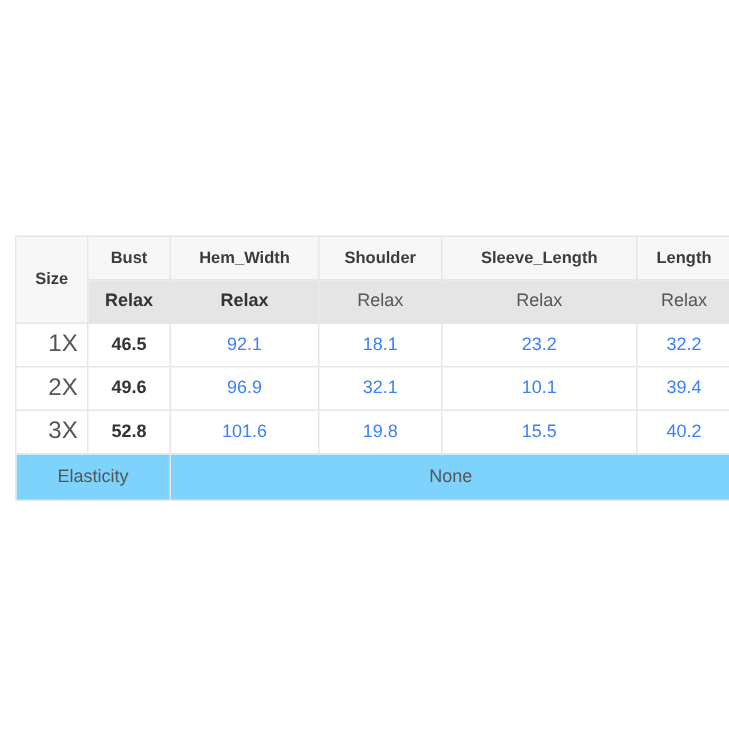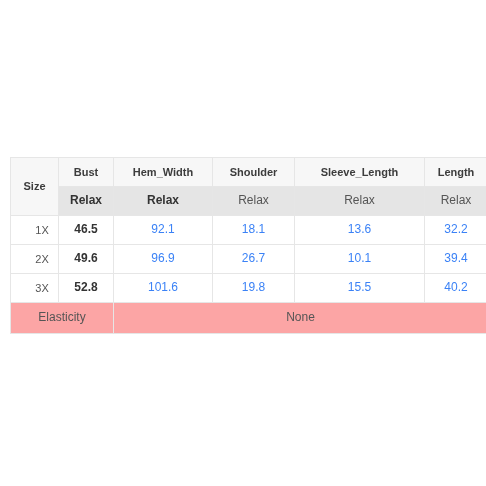--- a/index.html
+++ b/index.html
@@ -76,32 +76,32 @@
   }
 
   
   tr.data-row td {
     background: #ffffff;
     height: 28px;
     font-size: 12px;
     color: #3b82f6;
   }
   tr.data-row td.sz {
-    font-size: 11px;
+    font-size: 16px;
     color: #555555;
     padding-left: 17px;
   }
   tr.data-row td.emph {
     font-weight: bold;
     color: #333333;
   }
 
   
   tr.foot-row td {
-    background: #fca5a5;
+    background: #7dd3fc;
     height: 30px;
     font-size: 12px;
     color: #555555;
   }
 </style>
 </head>
 <body>
 
 <div id="size-chart-wrap">
   <table class="size-chart">
@@ -129,29 +129,29 @@
         <td>Relax</td>
         <td>Relax</td>
         <td>Relax</td>
       </tr>
 
       <tr class="data-row">
         <td class="sz">1X</td>
         <td class="emph">46.5</td>
         <td>92.1</td>
         <td>18.1</td>
-        <td>13.6</td>
+        <td>23.2</td>
         <td>32.2</td>
       </tr>
 
       <tr class="data-row">
         <td class="sz">2X</td>
         <td class="emph">49.6</td>
         <td>96.9</td>
-        <td>26.7</td>
+        <td>32.1</td>
         <td>10.1</td>
         <td>39.4</td>
       </tr>
 
       <tr class="data-row">
         <td class="sz">3X</td>
         <td class="emph">52.8</td>
         <td>101.6</td>
         <td>19.8</td>
         <td>15.5</td>

